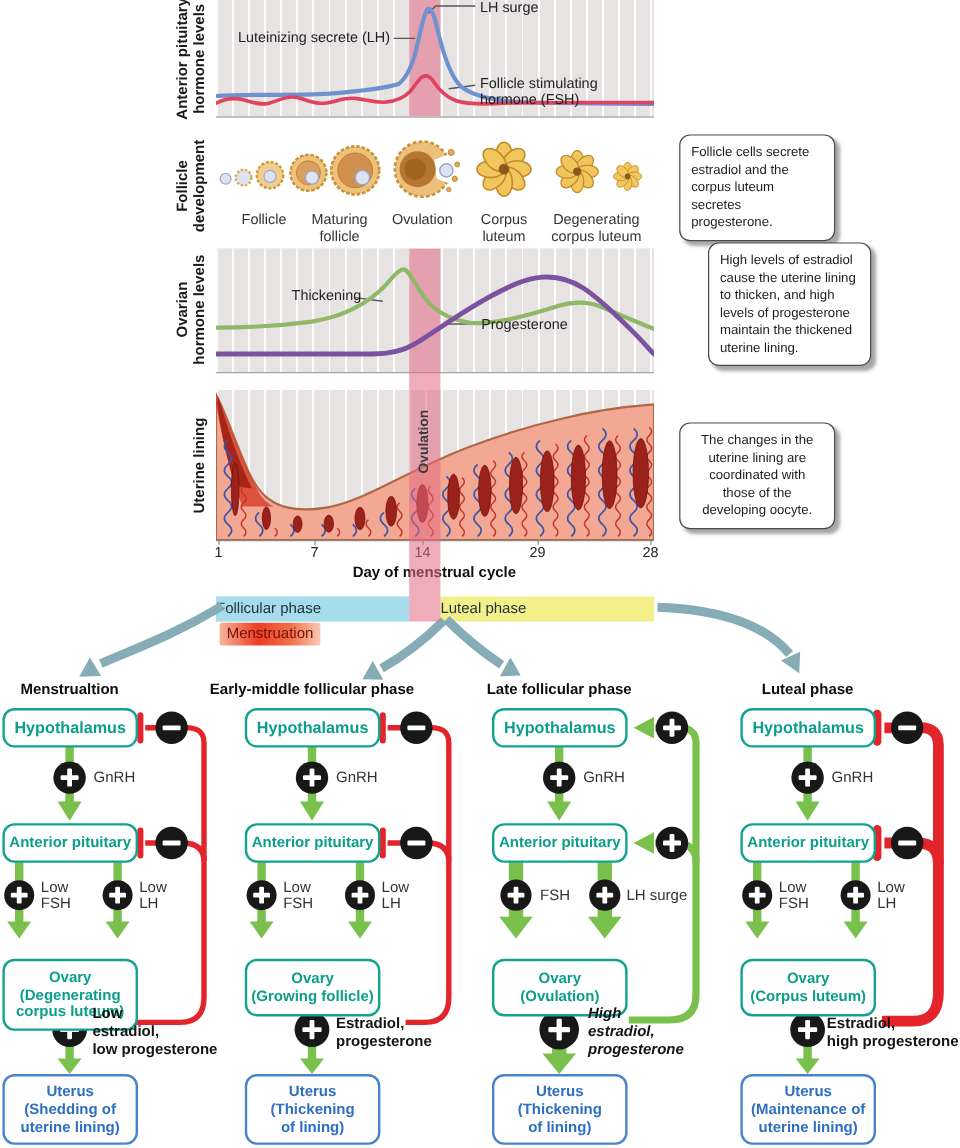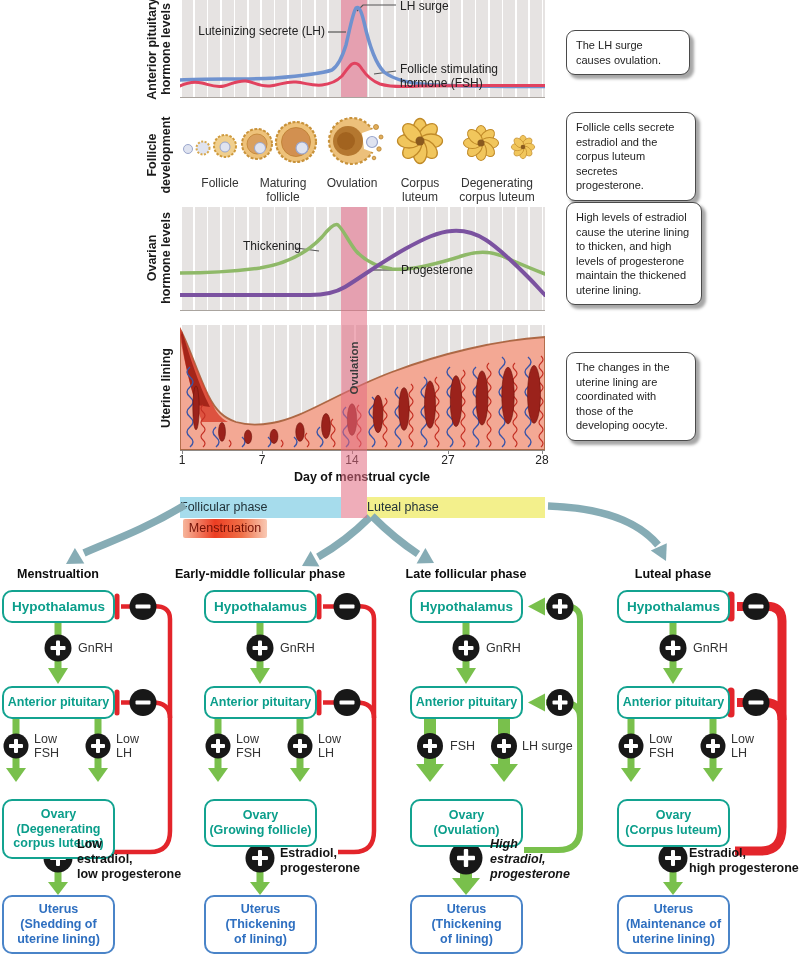--- a/index.html
+++ b/index.html
@@ -219,43 +219,42 @@
   <div class="ovu-label">Ovulation</div>
 
   <div class="tickmark" style="left:182px;"></div>
   <div class="tickmark" style="left:262px;"></div>
   <div class="tickmark" style="left:352px;"></div>
   <div class="tickmark" style="left:448px;"></div>
   <div class="tickmark" style="left:542px;"></div>
   <div class="tick" style="left:170px;">1</div>
   <div class="tick" style="left:250px;">7</div>
   <div class="tick" style="left:340px;">14</div>
-  <div class="tick" style="left:436px;">27</div>
+  <div class="tick" style="left:436px;">29</div>
   <div class="tick" style="left:530px;">28</div>
   <div class="axis-label">Day of menstrual cycle</div>
 
   <div class="bar" style="left:180px;width:161px;background:#a6dcec;">Follicular phase</div>
   <div class="bar" style="left:367px;width:178px;background:#f3f08c;">Luteal phase</div>
   <div class="menstruation">Menstruation</div>
 
   <svg class="arrows" width="800" height="957" viewBox="0 0 800 957">
     <path class="tealarrow" d="M185,505 C140,532 108,542 84,553"></path>
     <polygon class="tealhead" points="66,564 74.9,548 84.3,563.4"></polygon>
     <path class="tealarrow" d="M370,517 C350,537 332,549 318,557"></path>
     <polygon class="tealhead" points="302,566 310.6,550.9 319.4,566.5"></polygon>
     <path class="tealarrow" d="M372,516 C392,536 406,546 418,554"></path>
     <polygon class="tealhead" points="434,563 416.6,563.5 425.4,547.9"></polygon>
     <path class="tealarrow" d="M548,506 C610,508 642,526 658,545"></path>
     <polygon class="tealhead" points="666,561 650.8,550.4 666.8,543.2"></polygon>
   </svg>
 
-  <div class="callout" style="top:30px;width:104px;">The LH surge causes ovulation.</div>
   <div class="callout" style="top:112px;width:110px;">Follicle cells secrete estradiol and the corpus luteum secretes progesterone.</div>
-  <div class="callout" style="top:202px;width:116px;">High levels of estradiol cause the uterine lining to thicken, and high levels of progesterone maintain the thickened uterine lining.</div>
-  <div class="callout" style="top:352px;width:110px;">The changes in the uterine lining are coordinated with those of the developing oocyte.</div>
+  <div class="callout" style="top:202px;width:116px;margin-left:24px;">High levels of estradiol cause the uterine lining to thicken, and high levels of progesterone maintain the thickened uterine lining.</div>
+  <div class="callout" style="top:352px;width:110px;text-align:center;">The changes in the uterine lining are coordinated with those of the developing oocyte.</div>
 
   <div class="col" style="left:0;">
     <div class="col-title">Menstrualtion</div>
     <svg class="conn" width="200" height="392" viewBox="0 0 200 392">
       <path class="redfb" d="M108,287 L150,287 Q170,287 170,266 L170,54 Q170,40 152,41.5 L121,41.5"></path>
       <path class="redfb" d="M170,153 Q170,137.5 152,137.5 L121,137.5"></path>
       <line class="redbar" x1="117" y1="31" x2="117" y2="52"></line>
       <line class="redbar" x1="117" y1="127" x2="117" y2="148"></line>
       <rect class="stem" x="54.5" y="56" width="7" height="48"></rect>
       <polygon class="head" points="48,103 68,103 58,119"></polygon>

